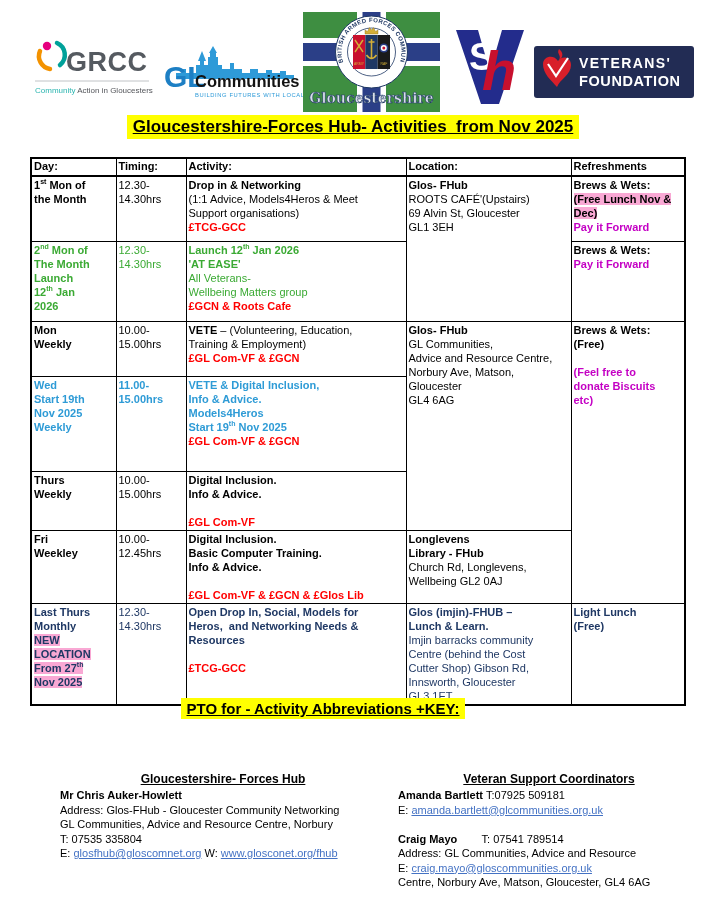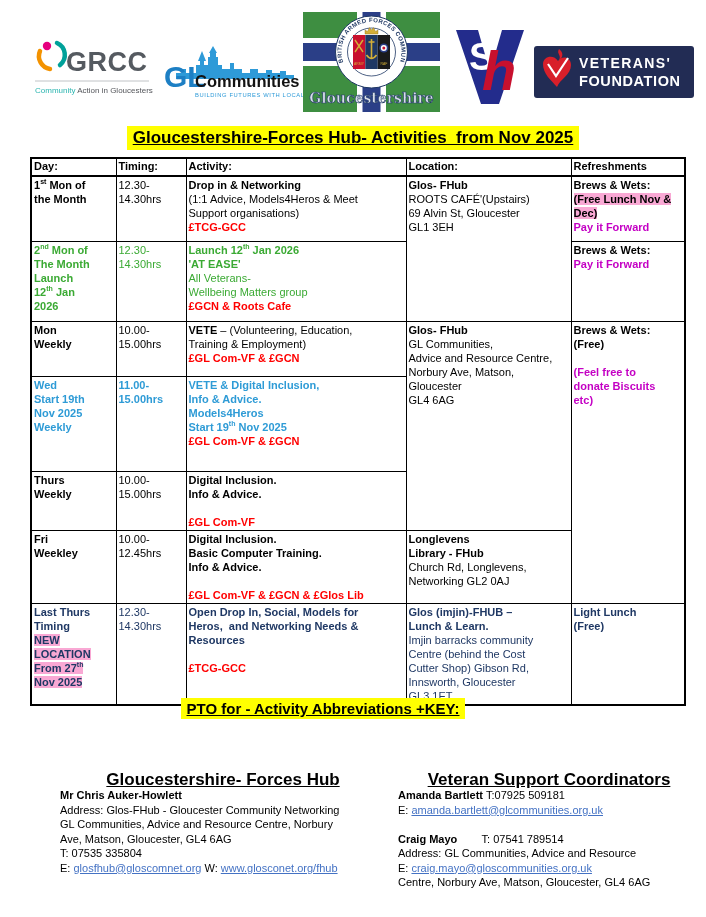--- a/index.html
+++ b/index.html
@@ -1,19 +1,19 @@
 <!DOCTYPE html>
 <html><head>
 <meta charset="utf-8">
 <style>
   html,body{margin:0;padding:0;background:#fff;}
   .page{position:relative;width:706px;height:917px;background:#fff;overflow:hidden;
         font-family:"Liberation Sans",sans-serif;color:#000;text-decoration:underline;}
   .logo{position:absolute;}
-  .title-wrap{position:absolute;top:115px;left:0;width:706px;text-align:center;margin-top:11px;}
+  .title-wrap{position:absolute;top:115px;left:0;width:706px;text-align:center;}
   .hl-band{display:inline-block;background:#FFFF00;font-weight:bold;text-decoration:underline;
            color:#000;padding:2px 6px;white-space:pre;}
   .title-wrap .hl-band{font-size:17px;}
   .pto-wrap{position:absolute;top:698px;left:0;width:646px;text-align:center;}
   .pto-wrap .hl-band{font-size:15px;}
   table.sched{position:absolute;top:157px;left:30px;border-collapse:collapse;table-layout:fixed;
               border:2px solid #000;font-size:11px;}
   table.sched th,table.sched td{border:1px solid #000;padding:1px 2px;text-align:left;vertical-align:top;}
   table.sched th{height:14px;font-size:11px;font-weight:bold;border-bottom:2px solid #000;}
   tr.r1{height:65px} tr.r2{height:80px} tr.r3{height:55px} tr.r4{height:95px}
@@ -25,21 +25,21 @@
   .em{font-weight:bold}
   .red{color:#FF0000}
   .green{color:#3BAA34}
   .blue{color:#2E9BD6}
   .navy{color:#1F3864}
   .mag{color:#C400C4}
   .hl{background:#f9a8d4}
   .sup{vertical-align:super;font-size:7px;line-height:0}
   .link{color:#4472C4;text-decoration:underline}
   .contact{position:absolute;font-size:11px;}
-  .contact .heading{font-weight:bold;text-decoration:underline;text-align:center;font-size:17px;
+  .contact .heading{font-weight:bold;text-decoration:underline;text-align:center;font-size:12px;
                     line-height:15px;margin-bottom:1px;}
   .contact .ln{line-height:14.5px;}
   #contact-left{top:772px;left:60px;width:326px;}
   #contact-right{top:772px;left:398px;width:302px;}
   svg text{font-family:"Liberation Sans",sans-serif;}
   svg .serif{font-family:"DejaVu Serif",serif;}
 </style>
 </head>
 <body>
 
@@ -269,27 +269,27 @@
             <div class="ln"><span class="em">Digital Inclusion.</span></div>
             <div class="ln"><span class="em">Basic Computer Training.</span></div>
             <div class="ln"><span class="em">Info &amp; Advice.</span></div>
             <div class="ln"><span>&nbsp;</span></div>
             <div class="ln"><span class="em red">£GL Com-VF &amp; £GCN &amp; £Glos Lib</span></div>
           </td>
         <td>
             <div class="ln"><span class="em">Longlevens</span></div>
             <div class="ln"><span class="em">Library - FHub</span></div>
             <div class="ln"><span>Church Rd, Longlevens,</span></div>
-            <div class="ln"><span>Networking GL2 0AJ</span></div>
+            <div class="ln"><span>Wellbeing GL2 0AJ</span></div>
           </td>
       </tr>
       <tr class="r7">
         <td>
             <div class="ln"><span class="em navy">Last Thurs</span></div>
-            <div class="ln"><span class="em navy">Timing</span></div>
+            <div class="ln"><span class="em navy">Monthly</span></div>
             <div class="ln"><span class="em navy hl">NEW</span></div>
             <div class="ln"><span class="em navy hl">LOCATION</span></div>
             <div class="ln"><span class="em navy hl"><span>From 27</span><span class="sup">th</span></span></div>
             <div class="ln"><span class="em navy hl">Nov 2025</span></div>
           </td>
         <td class="pt14">
             <div class="ln"><span class="navy">12.30-</span></div>
             <div class="ln"><span class="navy">14.30hrs</span></div>
           </td>
         <td>
@@ -319,21 +319,20 @@
   <div class="pto-wrap">
     <span class="hl-band">PTO for - Activity Abbreviations +KEY:</span>
   </div>
 
   <div class="contact" id="contact-left">
     <div class="heading">Gloucestershire- Forces Hub</div>
     <div>
         <div class="ln"><span class="em">Mr Chris Auker-Howlett</span></div>
         <div class="ln"><span>Address: Glos-FHub - Gloucester Community Networking</span></div>
         <div class="ln"><span>GL Communities, Advice and Resource Centre, Norbury</span></div>
-        <div class="ln"><span>Ave, Matson, Gloucester, GL4 6AG</span></div>
         <div class="ln"><span>T: 07535 335804</span></div>
         <div class="ln"><span><span>E: </span><span class="link">glosfhub@gloscomnet.org</span><span> W: </span><span class="link">www.glosconet.org/fhub</span></span></div>
       </div>
   </div>
 
   <div class="contact" id="contact-right">
     <div class="heading">Veteran Support Coordinators</div>
     <div>
         <div class="ln"><span><span class="em">Amanda Bartlett </span><span>T:07925 509181</span></span></div>
         <div class="ln"><span><span>E: </span><span class="link">amanda.bartlett@glcommunities.org.uk</span></span></div>

